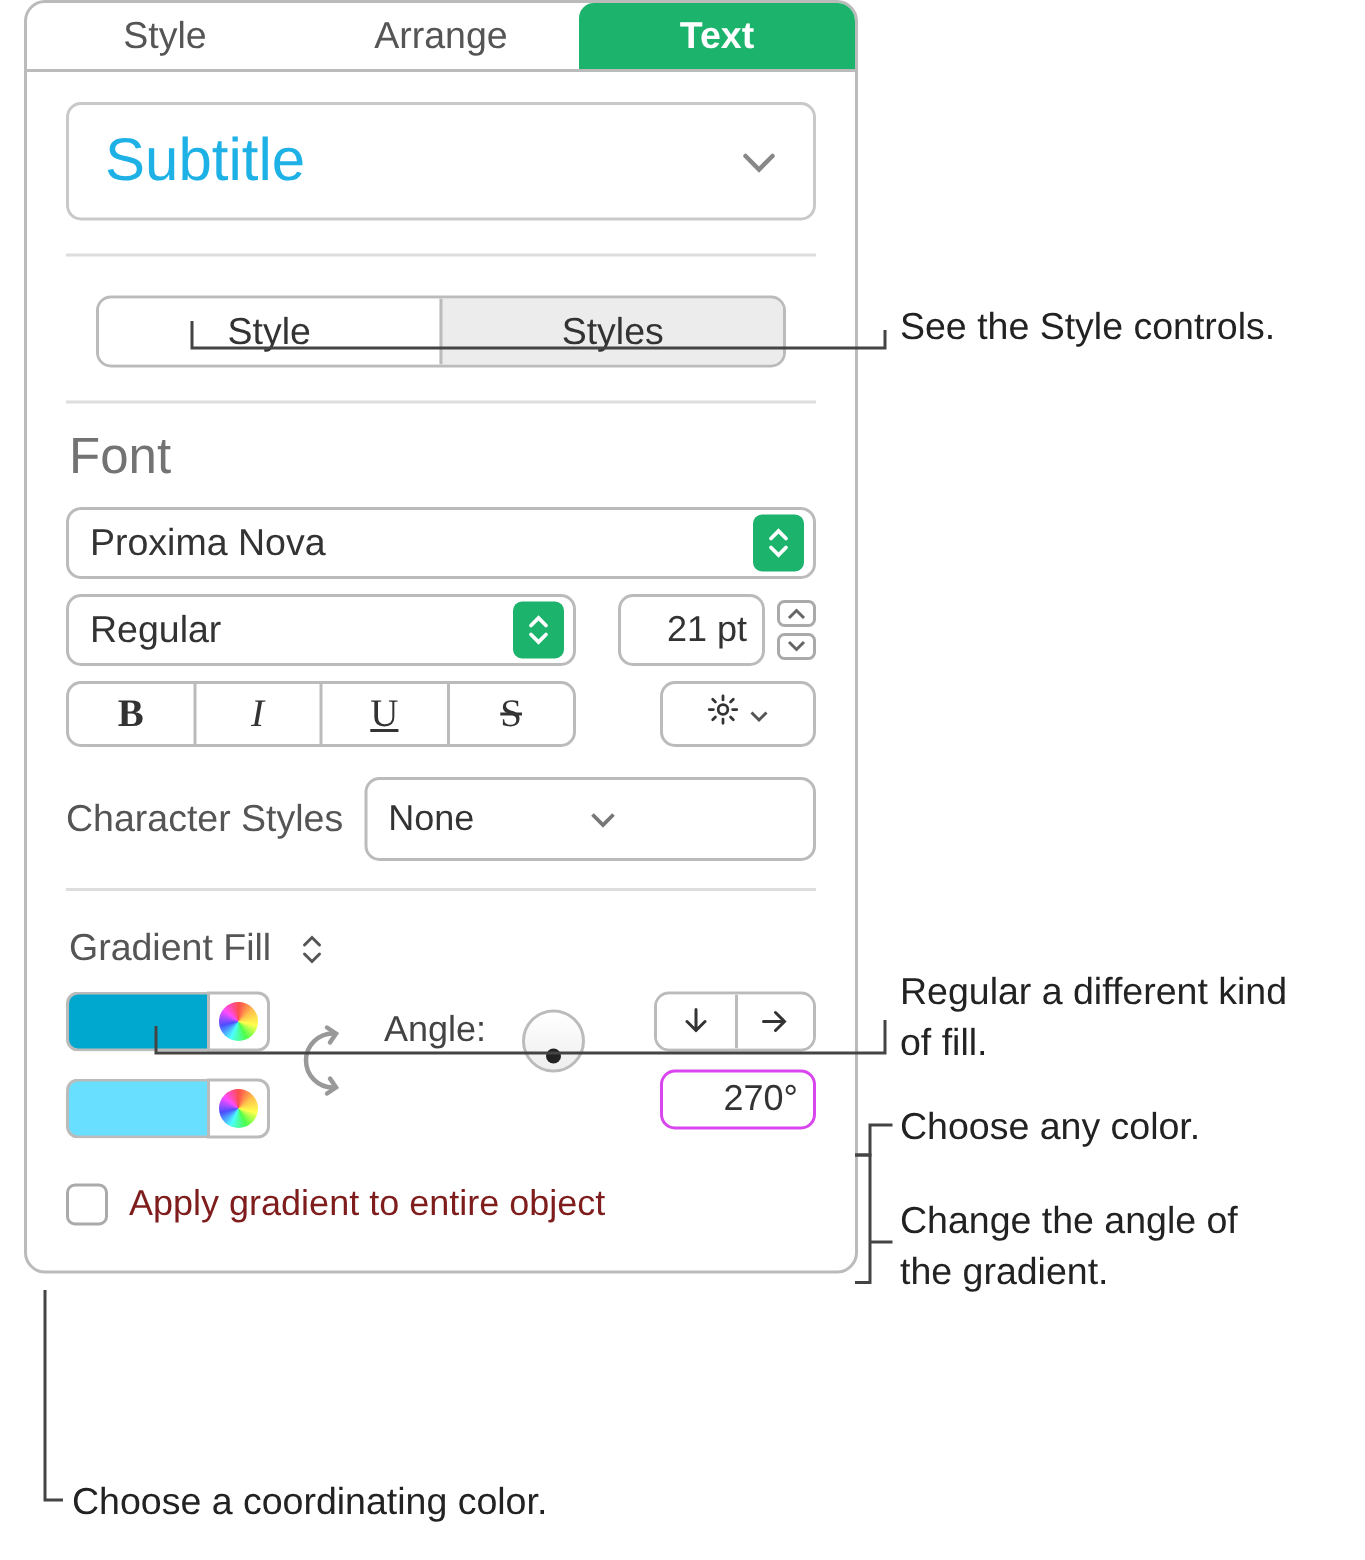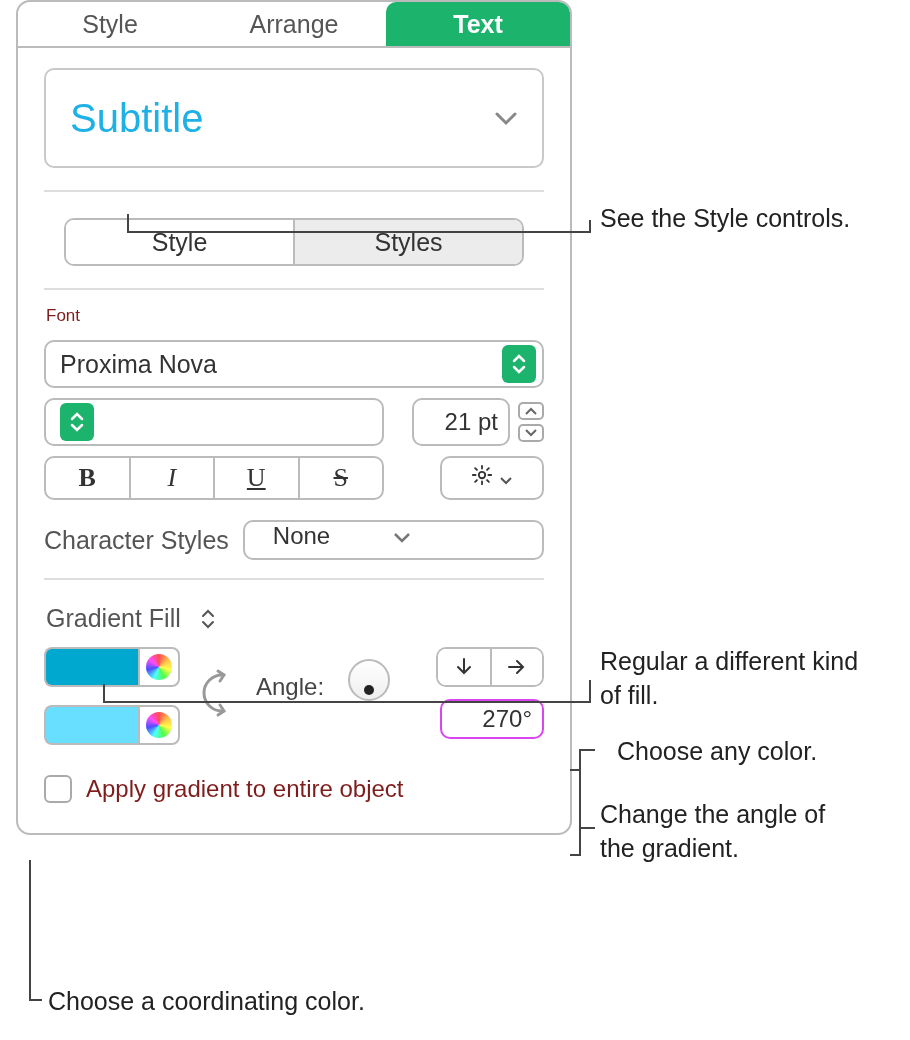--- a/index.html
+++ b/index.html
@@ -41,21 +41,21 @@
     color: #fff;
     font-weight: 600;
     border-radius: 10px 10px 0 0;
   }
   .inner {
     padding: 20px 26px 20px 26px;
   }
   .paragraph-style {
     border: 2px solid #c9c9c9;
     border-radius: 10px;
-    height: 100px;
+    height: 79px;
     display: flex;
     align-items: center;
     justify-content: space-between;
     padding: 0 24px;
     margin-bottom: 22px;
   }
   .paragraph-style span.title {
     color: #1db1e6;
     font-size: 40px;
     font-weight: 400;
@@ -91,22 +91,22 @@
     background: #ececec;
     color: #333;
     cursor:pointer;
   }
   .seg-btn.active {
     background: #fff;
     font-weight: 400;
   }
   .seg-btn + .seg-btn { border-left: 2px solid #bbb; }
   .section-label {
-    font-size: 17px;
-    color: #7f1d1d;
+    font-size: 34px;
+    color: #737373;
     margin: 16px 0 14px 2px;
   }
   .font-block { margin-top: 4px; }
   .combo {
     display:flex;
     align-items:center;
     border: 2px solid #bbb;
     border-radius: 10px;
     height: 48px;
     padding: 0 6px 0 14px;
@@ -193,23 +193,24 @@
     align-items:center;
     gap:14px;
     margin-top:20px;
     margin-bottom:18px;
   }
   .cs-label { font-size:25px; color:#555; }
   .cs-combo {
     flex:1;
     border:2px solid #bbb;
     border-radius:10px;
-    height:40px;
-    display:flex;
-    padding:0 28px;
+    height:56px;
+    display:flex;
+    align-items:center;
+    padding:0 14px;
   }
   .cs-combo span { flex:1; }
   
   .fill-row {
     display:flex;
     align-items:center;
     gap:20px;
     margin:24px 0 14px 2px;
   }
   .fill-label { font-size:25px; color:#555; }
@@ -244,21 +245,21 @@
     background:#fff;
   }
   .wheel {
     width:26px;height:26px;border-radius:50%;
     background: conic-gradient(red,orange,yellow,lime,cyan,blue,magenta,red);
     opacity:0.7;
   }
   .swap-arrow { align-self:center; color:#999; margin-left:8px; }
   .angle-block {
     display:flex;
-    align-items:flex-end;
+    align-items:flex-start;
     gap:24px;
     margin-left:14px;
     margin-top:12px;
   }
   .angle-label { font-size:24px; color:#444; }
   .angle-dial {
     width:42px;height:42px;border-radius:50%;
     border:2px solid #bbb;
     background:linear-gradient(#fff,#eee);
     position:relative;
@@ -366,20 +367,21 @@
         <span class="label">Proxima Nova</span>
         <span class="combo-cap">
           <svg width="14" height="22" viewBox="0 0 14 22">
               <path d="M2 8l5-5 5 5M2 14l5 5 5-5" stroke="#fff" stroke-width="2.5" fill="none" stroke-linecap="round"></path>
             </svg>
         </span>
       </div>
 
       <div class="row">
         <div class="combo weight-combo">
+          <span class="label">Regular</span>
           <span class="combo-cap">
             <svg width="14" height="22" viewBox="0 0 14 22">
                 <path d="M2 8l5-5 5 5M2 14l5 5 5-5" stroke="#fff" stroke-width="2.5" fill="none" stroke-linecap="round"></path>
               </svg>
           </span>
         </div>
         <div class="size-group">
           <div class="size-box">21 pt</div>
           <div class="stepper">
             <div class="step-btn">
@@ -500,15 +502,15 @@
   <path d="M570 770 L580 770 L580 750 L595 750"></path>
   <path d="M570 770 L580 770 L580 855 L570 855"></path>
 
   <path d="M580 828 L595 828"></path>
 
   <path d="M30 860 L30 1000 L42 1000"></path>
 </svg>
 
 <div class="callout" style="left:600px; top:202px;">See the Style controls.</div>
 <div class="callout" style="left:600px; top:645px; width:260px;">Regular a different kind of fill.</div>
-<div class="callout" style="left:617px; top:735px;">Choose any color.</div>
+<div class="callout" style="left:600px; top:735px;">Choose any color.</div>
 <div class="callout" style="left:600px; top:798px; width:260px;">Change the angle of the gradient.</div>
 <div class="callout" style="left:48px; top:985px;">Choose a coordinating color.</div>
 
 </body></html>

